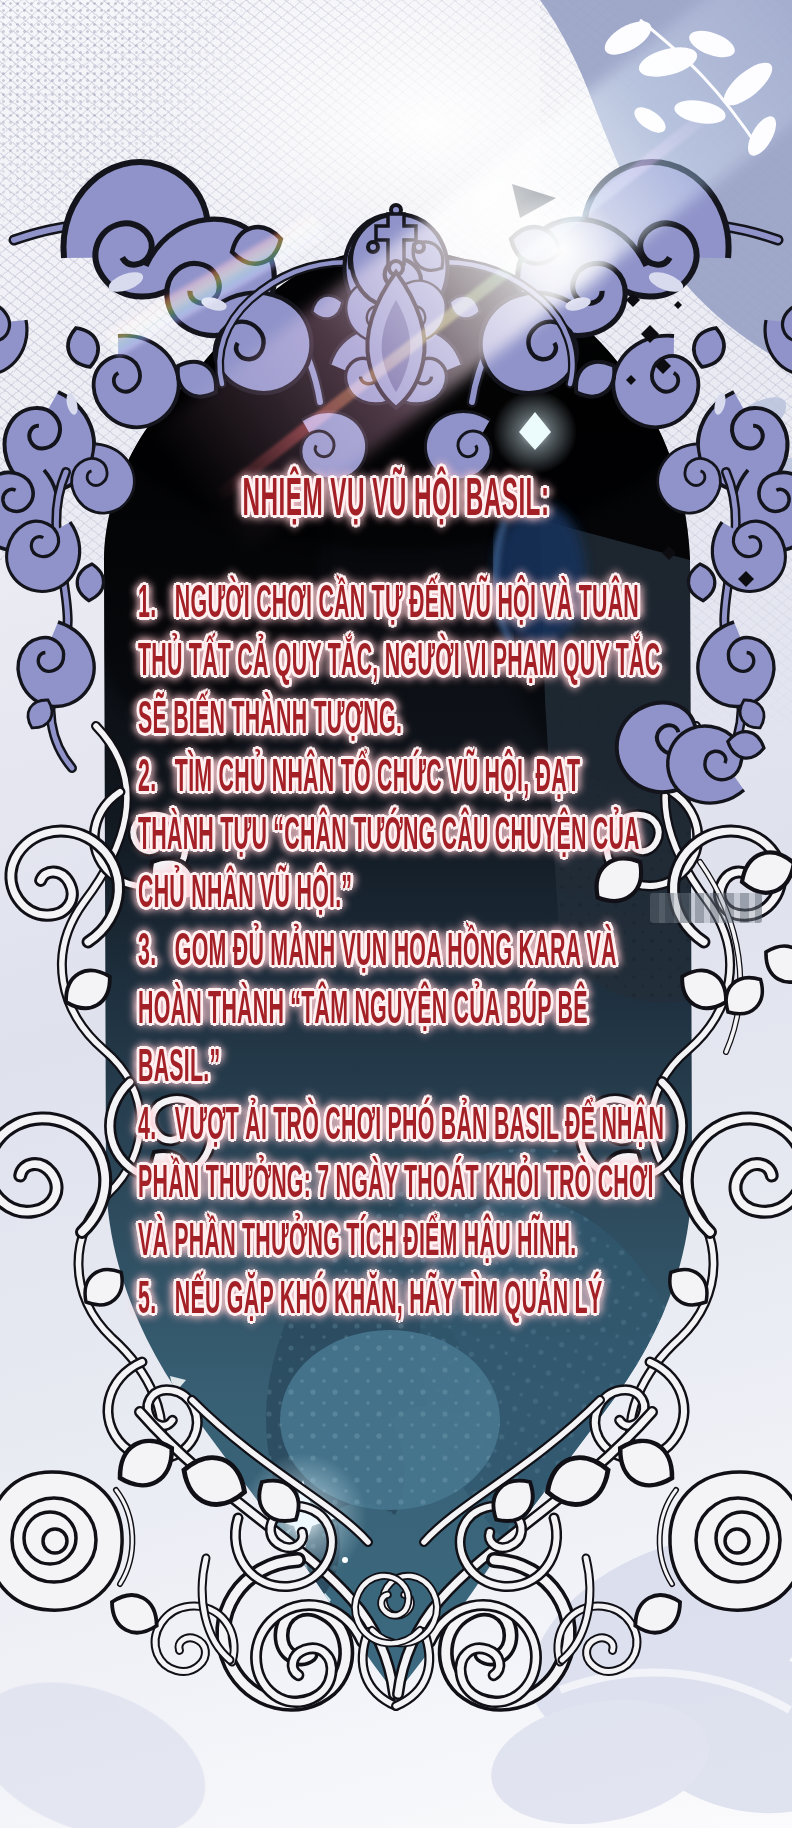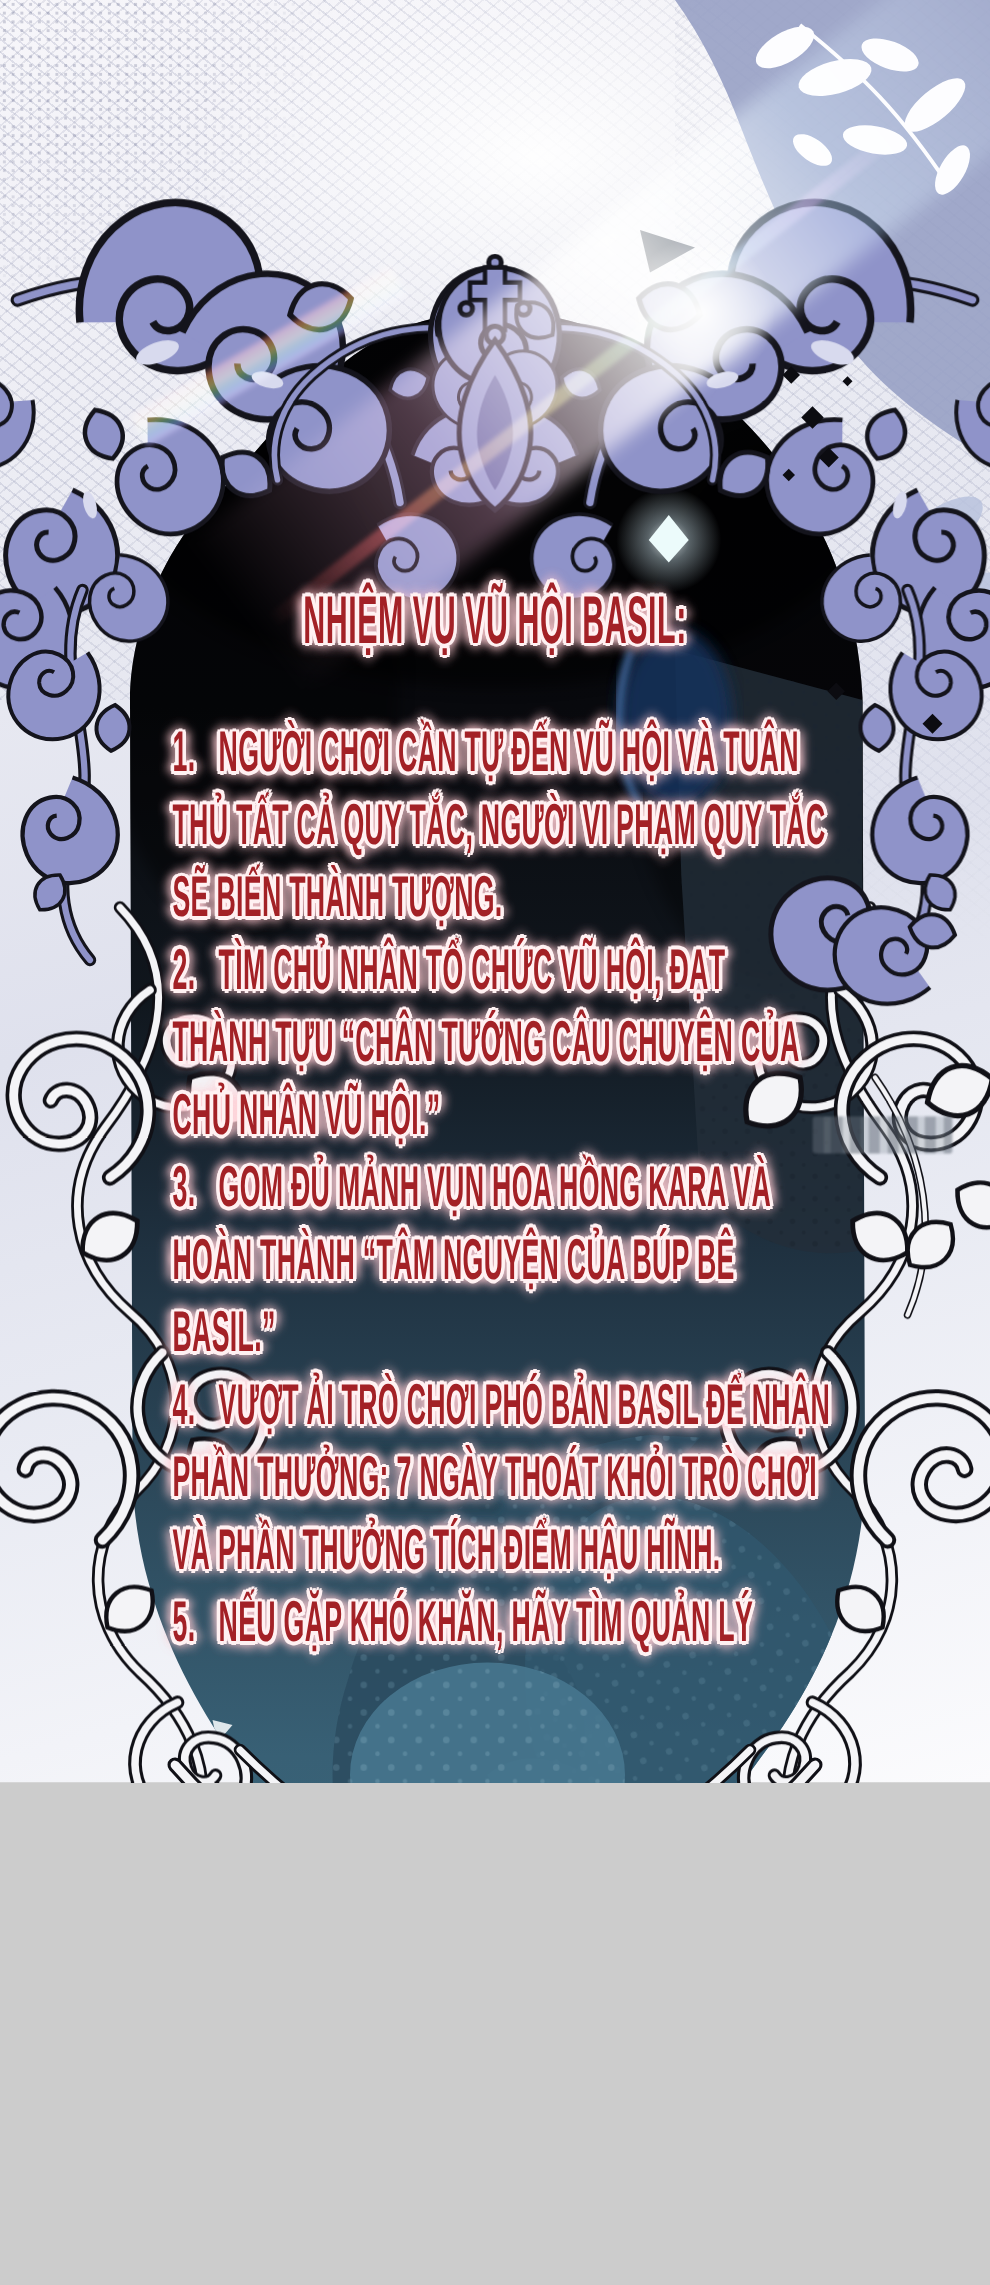--- a/index.html
+++ b/index.html
@@ -1,16 +1,16 @@
 <!DOCTYPE html>
 <html><head>
 <meta charset="utf-8">
 <style>
   html,body{margin:0;padding:0;background:#ccc;}
-  .stage{position:relative;width:792px;height:1426px;overflow:hidden;
+  .stage{position:relative;width:792px;height:1828px;overflow:hidden;
     background:linear-gradient(165deg,#f7f6fa 0%,#e9eaf2 30%,#dfe1ed 52%,#e9ebf3 72%,#fbfbfd 100%);
     font-family:"Liberation Sans",sans-serif;}
   .abs{position:absolute;}
   
   .dots{left:0;top:0;width:260px;height:230px;
     background-image:radial-gradient(rgba(108,112,144,.30) 1.3px,transparent 1.5px);
     background-size:7px 7px;
     -webkit-mask-image:radial-gradient(circle at 18% 15%,#000 25%,transparent 78%);
     mask-image:radial-gradient(circle at 18% 15%,#000 25%,transparent 78%);}
   

